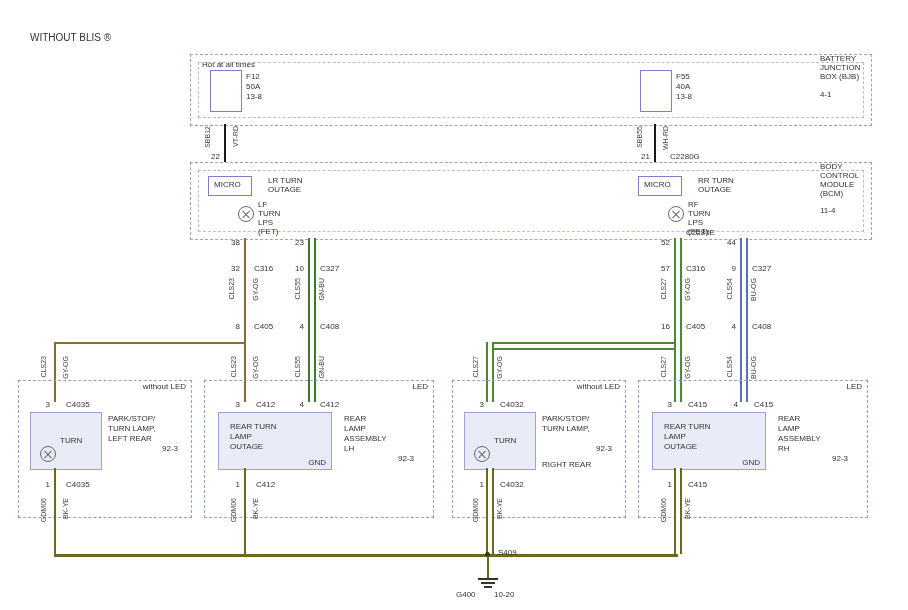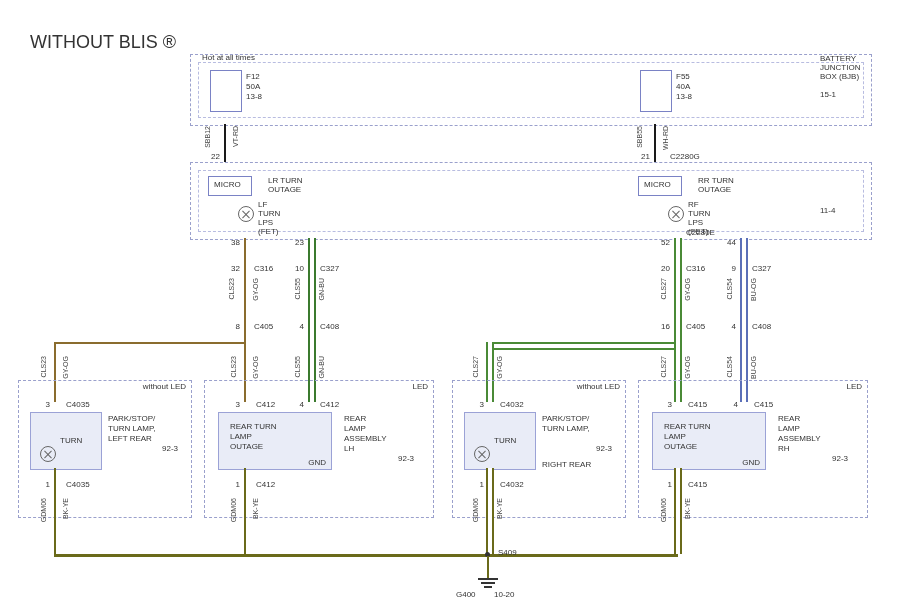--- a/index.html
+++ b/index.html
@@ -1,17 +1,17 @@
 <!DOCTYPE html>
 <html><head>
 <meta charset="utf-8">
 <style>
   html,body{margin:0;padding:0;background:#fff;font-family:Arial,Helvetica,sans-serif;font-size:8px;color:#333}
   .canvas{position:relative;width:908px;height:610px;background:#fff}
-  .title{position:absolute;font-size:18px;font-weight:400;color:#333}
+  .title{position:absolute;font-size:10px;font-weight:400;color:#333}
   .dashed-box{position:absolute;border:1px dashed #9aa0cc;background:transparent}
   .dashed-box-inner{position:absolute;border:1px dashed #b8bce0}
   .solid-box{position:absolute;border:1px solid #7a82c5;background:#fff}
   .shaded-box{position:absolute;border:1px solid #9ba2d6;background:#e9ecf7}
   .lbl{position:absolute;font-size:8px;color:#333;white-space:pre}
   .lbl-r{position:absolute;font-size:8px;color:#333;text-align:right;white-space:pre}
   .vlbl{position:absolute;font-size:7px;color:#444;writing-mode:vertical-rl;transform:rotate(180deg)}
   .wire-h{position:absolute;height:2px;background:#8a6c2e}
   .wire-v{position:absolute;width:2px;background:#8a6c2e}
   .wire2-h{position:absolute;height:4px;border-top:2px solid #3b7a2e;border-bottom:2px solid #3b7a2e;background:#fff}
@@ -27,28 +27,28 @@
   .lamp::before,.lamp::after{content:"";position:absolute;left:2px;right:2px;top:50%;height:1px;background:#666}
   .lamp::before{transform:rotate(45deg)}
   .lamp::after{transform:rotate(-45deg)}
 </style>
 </head>
 <body>
 <div class="canvas">
 
 <div class="title" style="left:30px;top:32px">WITHOUT BLIS ®</div>
 
-<div class="lbl" style="left:202px;top:53px">Hot at all times</div>
+<div class="lbl" style="left:202px;top:60px">Hot at all times</div>
 
 <div class="dashed-box" style="left:190px;top:54px;width:680px;height:70px"></div>
 <div class="dashed-box-inner" style="left:198px;top:62px;width:664px;height:54px"></div>
 <div class="lbl" style="left:820px;top:54px;width:70px">BATTERY
 JUNCTION
 BOX (BJB)</div>
-<div class="lbl" style="left:820px;top:90px">15-1</div>
+<div class="lbl" style="left:820px;top:90px">4-1</div>
 
 <div class="solid-box" style="left:210px;top:70px;width:30px;height:40px"></div>
 <div class="lbl" style="left:246px;top:72px">F12</div>
 <div class="lbl" style="left:246px;top:82px">50A</div>
 <div class="lbl" style="left:246px;top:92px">13-8</div>
 
 <div class="solid-box" style="left:640px;top:70px;width:30px;height:40px"></div>
 <div class="lbl" style="left:676px;top:72px">F55</div>
 <div class="lbl" style="left:676px;top:82px">40A</div>
 <div class="lbl" style="left:676px;top:92px">13-8</div>
@@ -59,20 +59,24 @@
 <div class="lbl-r" style="left:200px;top:152px;width:20px">22</div>
 
 <div class="wireblk-v" style="left:654px;top:124px;height:38px"></div>
 <div class="vlbl" style="left:636px;top:126px">SBB55</div>
 <div class="vlbl" style="left:662px;top:126px">WH-RD</div>
 <div class="lbl-r" style="left:630px;top:152px;width:20px">21</div>
 <div class="lbl" style="left:670px;top:152px">C2280G</div>
 
 <div class="dashed-box" style="left:190px;top:162px;width:680px;height:76px"></div>
 <div class="dashed-box-inner" style="left:198px;top:170px;width:664px;height:60px"></div>
+<div class="lbl" style="left:820px;top:162px;width:70px">BODY
+CONTROL
+MODULE
+(BCM)</div>
 <div class="lbl" style="left:820px;top:206px">11-4</div>
 
 <div class="solid-box" style="left:208px;top:176px;width:42px;height:18px"></div>
 <div class="lbl" style="left:214px;top:180px">MICRO</div>
 <div class="lbl" style="left:268px;top:176px">LR TURN
 OUTAGE</div>
 <div class="lamp" style="left:238px;top:206px"></div>
 <div class="lbl" style="left:258px;top:200px">LF
 TURN
 LPS
@@ -102,21 +106,21 @@
 <div class="lbl-r" style="left:286px;top:264px;width:18px">10</div>
 <div class="lbl" style="left:320px;top:264px">C327</div>
 <div class="vlbl" style="left:294px;top:278px">CLS55</div>
 <div class="vlbl" style="left:318px;top:278px">GN-BU</div>
 <div class="lbl-r" style="left:286px;top:322px;width:18px">4</div>
 <div class="lbl" style="left:320px;top:322px">C408</div>
 
 <div class="wire2-v" style="left:674px;top:238px;height:90px;border-color:#4a8a36"></div>
 <div class="lbl-r" style="left:652px;top:238px;width:18px">52</div>
 <div class="lbl" style="left:686px;top:228px">C2280E</div>
-<div class="lbl-r" style="left:652px;top:264px;width:18px">20</div>
+<div class="lbl-r" style="left:652px;top:264px;width:18px">57</div>
 <div class="lbl" style="left:686px;top:264px">C316</div>
 <div class="vlbl" style="left:660px;top:278px">CLS27</div>
 <div class="vlbl" style="left:684px;top:278px">GY-OG</div>
 <div class="lbl-r" style="left:652px;top:322px;width:18px">16</div>
 <div class="lbl" style="left:686px;top:322px">C405</div>
 
 <div class="wireblue-v" style="left:740px;top:238px;height:90px"></div>
 <div class="lbl-r" style="left:718px;top:238px;width:18px">44</div>
 <div class="lbl-r" style="left:718px;top:264px;width:18px">9</div>
 <div class="lbl" style="left:752px;top:264px">C327</div>

